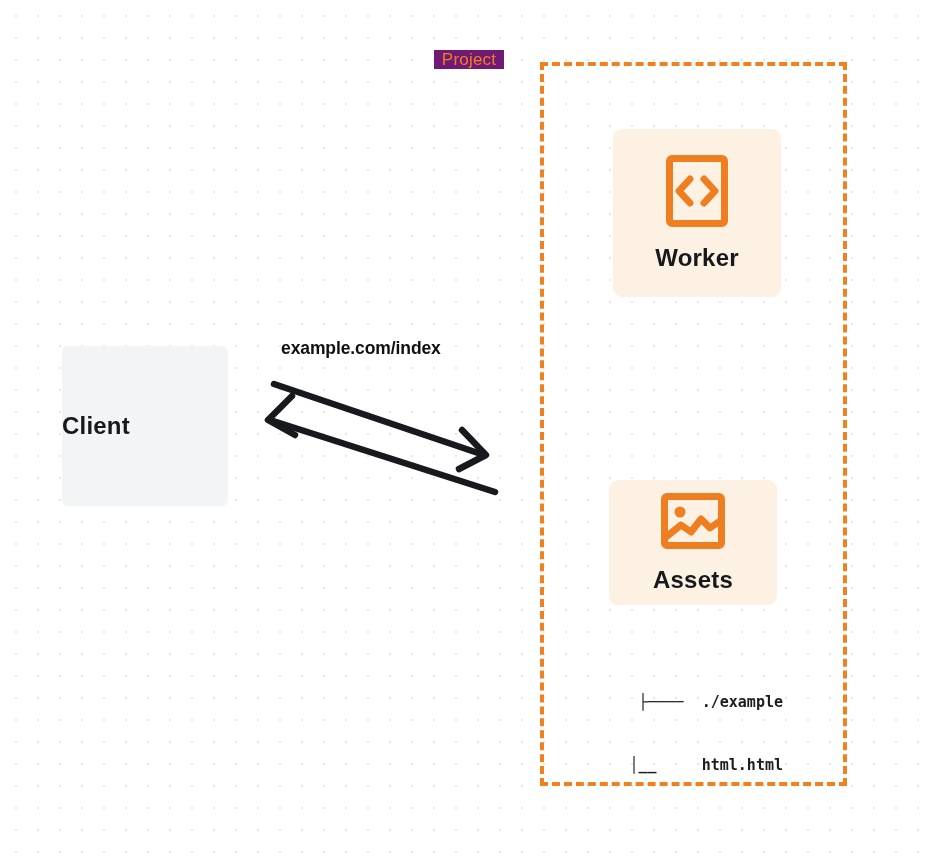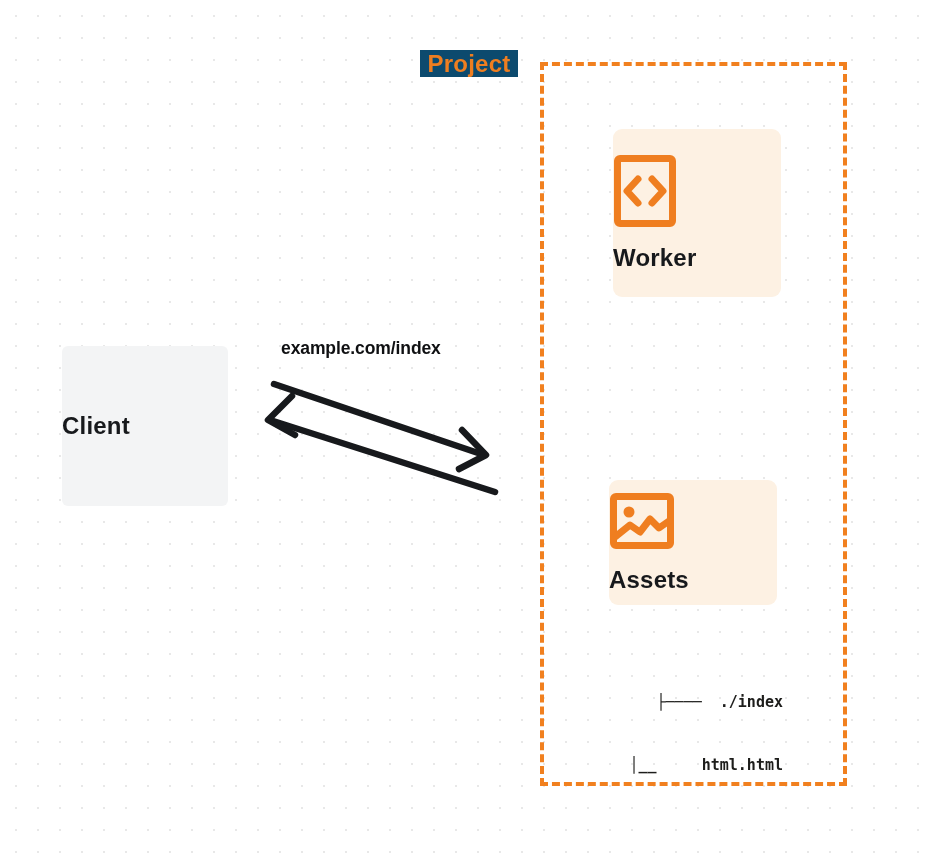--- a/index.html
+++ b/index.html
@@ -73,35 +73,36 @@
   }
   #project-title {
     position: absolute;
     left: 0;
     right: 0;
     top: 50px;
     text-align: center;
     pointer-events: none;
   }
   #project-title span {
-    background: #0c4a6e;
+    background: #701a75;
     padding: 0 8px;
-    font-size: 24px;
-    font-weight: bold;
+    font-size: 17px;
+    font-weight: normal;
     color: #ef7e20;
     letter-spacing: 0.2px;
   }
 
   
   .service-card {
     position: absolute;
     background: #fdf1e3;
     border-radius: 9px;
     display: flex;
     flex-direction: column;
+    align-items: center;
     justify-content: center;
   }
   #worker-card {
     left: 613px;
     top: 129px;
     width: 168px;
     height: 168px;
   }
   #assets-card {
     left: 609px;
@@ -184,18 +185,18 @@
       <svg width="66" height="58" viewBox="0 0 66 58" fill="none">
         <rect x="4.5" y="4.5" width="57" height="49" rx="2.5" stroke="#ef7e20" stroke-width="7"></rect>
         <circle cx="20" cy="20" r="5.5" fill="#ef7e20"></circle>
         <path d="M6 45 L21 33 L31 40 L41 27 L50 36 L60 29" stroke="#ef7e20" stroke-width="7" stroke-linecap="round" stroke-linejoin="round" fill="none"></path>
       </svg>
     </span>
     <span class="card-label">Assets</span>
   </div>
 
   <div id="asset-file-tree">
-    <span class="tree-row">├────  ./index</span>
+    <span class="tree-row">├────  ./example</span>
     <span class="tree-row">  │__     html.html</span>
     
   </div>
 
 </div>
 
 </body></html>

